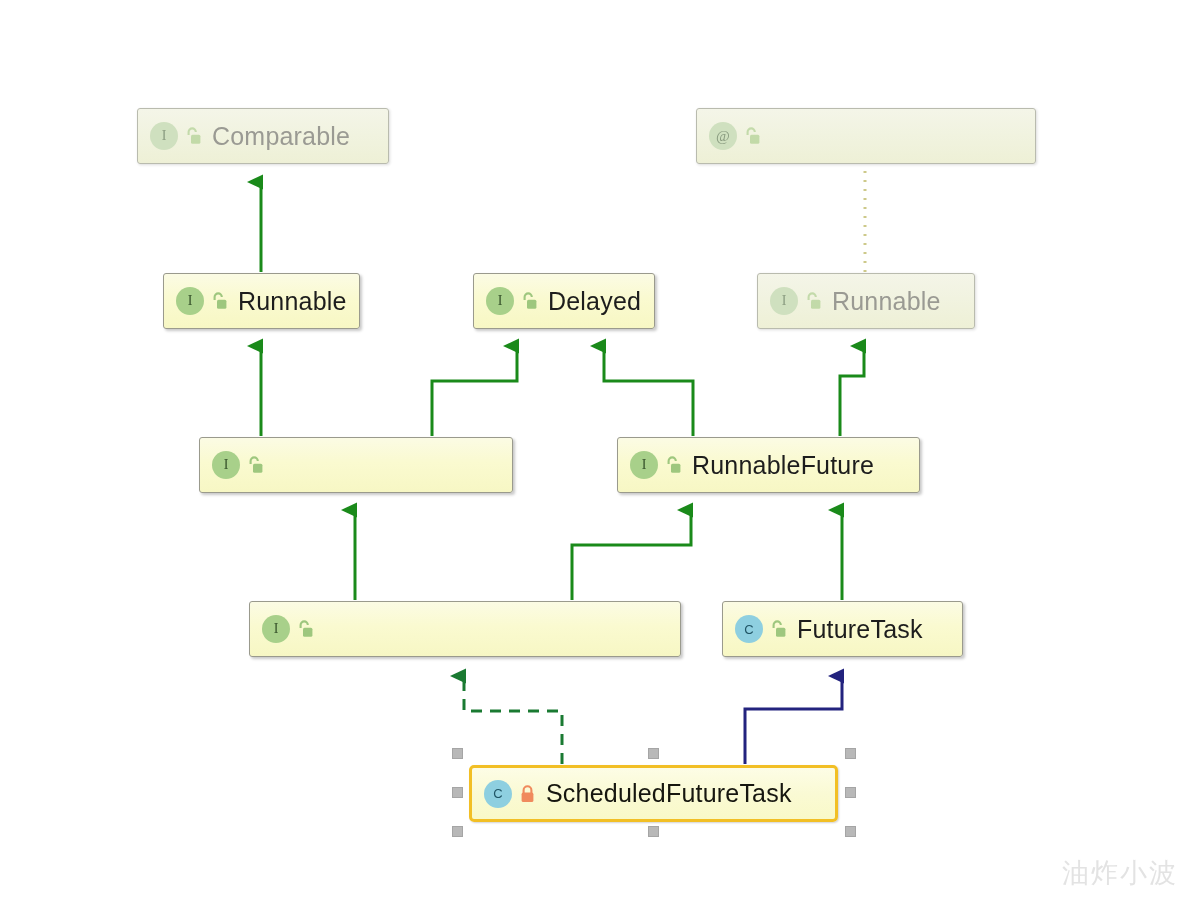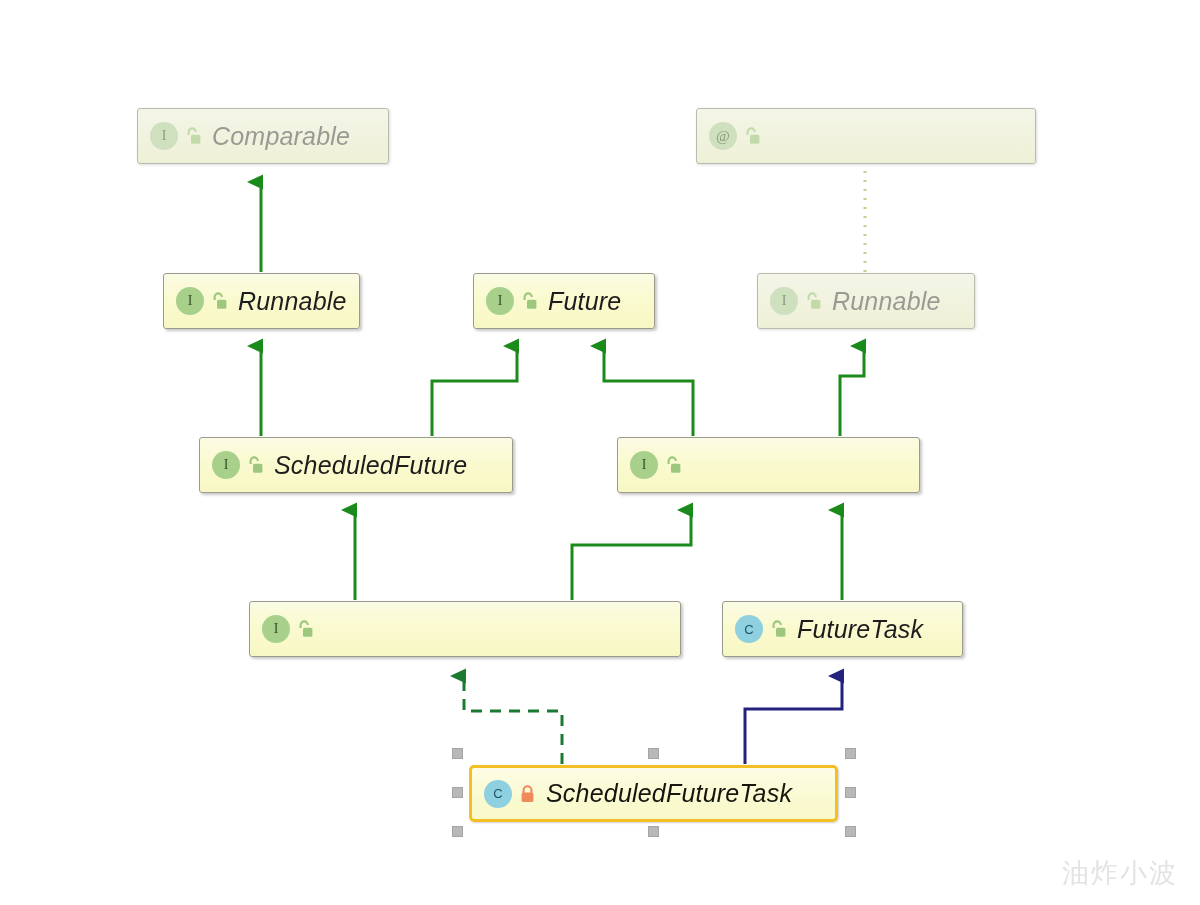--- a/index.html
+++ b/index.html
@@ -91,21 +91,20 @@
     height: 20px;
     margin-right: 10px;
     display: block;
   }
 
   
   .node-label {
     font-size: 25px;
     letter-spacing: 0.2px;
     color: #1d1d1d;
-    font-style: italic;
   }
   .node.faded .node-label {
     color: #9a9a93;
   }
   .node.selected .node-label {
     color: #16160f;
   }
 
   
   .handle {
@@ -212,50 +211,50 @@
         <span class="node-label">Runnable</span>
       </div>
       <div class="node" style="left: 473px; top: 273px; width: 182px; height: 56px;">
         <div class="kind-icon interface">I</div>
         <span style="display: flex;">
           <svg class="lock-icon" viewBox="0 0 17 20" xmlns="http://www.w3.org/2000/svg">
             <path d="M3.6 9 V6.0 a3.6 3.6 0 0 1 7.2 0" fill="none" stroke="#9ec77e" stroke-width="2.1"></path>
             <rect x="6.0" y="8.8" width="9.4" height="9.0" rx="1.5" fill="#9ec77e"></rect>
           </svg>
         </span>
-        <span class="node-label">Future</span>
+        <span class="node-label">Delayed</span>
       </div>
       <div class="node faded" style="left: 757px; top: 273px; width: 218px; height: 56px;">
         <div class="kind-icon interface faded-ic">I</div>
         <span style="display: flex; opacity: 0.55;">
           <svg class="lock-icon" viewBox="0 0 17 20" xmlns="http://www.w3.org/2000/svg">
             <path d="M3.6 9 V6.0 a3.6 3.6 0 0 1 7.2 0" fill="none" stroke="#9ec77e" stroke-width="2.1"></path>
             <rect x="6.0" y="8.8" width="9.4" height="9.0" rx="1.5" fill="#9ec77e"></rect>
           </svg>
         </span>
         <span class="node-label">Runnable</span>
       </div>
       <div class="node" style="left: 199px; top: 437px; width: 314px; height: 56px;">
         <div class="kind-icon interface">I</div>
         <span style="display: flex;">
           <svg class="lock-icon" viewBox="0 0 17 20" xmlns="http://www.w3.org/2000/svg">
             <path d="M3.6 9 V6.0 a3.6 3.6 0 0 1 7.2 0" fill="none" stroke="#9ec77e" stroke-width="2.1"></path>
             <rect x="6.0" y="8.8" width="9.4" height="9.0" rx="1.5" fill="#9ec77e"></rect>
           </svg>
         </span>
-        <span class="node-label">ScheduledFuture</span>
       </div>
       <div class="node" style="left: 617px; top: 437px; width: 303px; height: 56px;">
         <div class="kind-icon interface">I</div>
         <span style="display: flex;">
           <svg class="lock-icon" viewBox="0 0 17 20" xmlns="http://www.w3.org/2000/svg">
             <path d="M3.6 9 V6.0 a3.6 3.6 0 0 1 7.2 0" fill="none" stroke="#9ec77e" stroke-width="2.1"></path>
             <rect x="6.0" y="8.8" width="9.4" height="9.0" rx="1.5" fill="#9ec77e"></rect>
           </svg>
         </span>
+        <span class="node-label">RunnableFuture</span>
       </div>
       <div class="node" style="left: 249px; top: 601px; width: 432px; height: 56px;">
         <div class="kind-icon interface">I</div>
         <span style="display: flex;">
           <svg class="lock-icon" viewBox="0 0 17 20" xmlns="http://www.w3.org/2000/svg">
             <path d="M3.6 9 V6.0 a3.6 3.6 0 0 1 7.2 0" fill="none" stroke="#9ec77e" stroke-width="2.1"></path>
             <rect x="6.0" y="8.8" width="9.4" height="9.0" rx="1.5" fill="#9ec77e"></rect>
           </svg>
         </span>
       </div>

